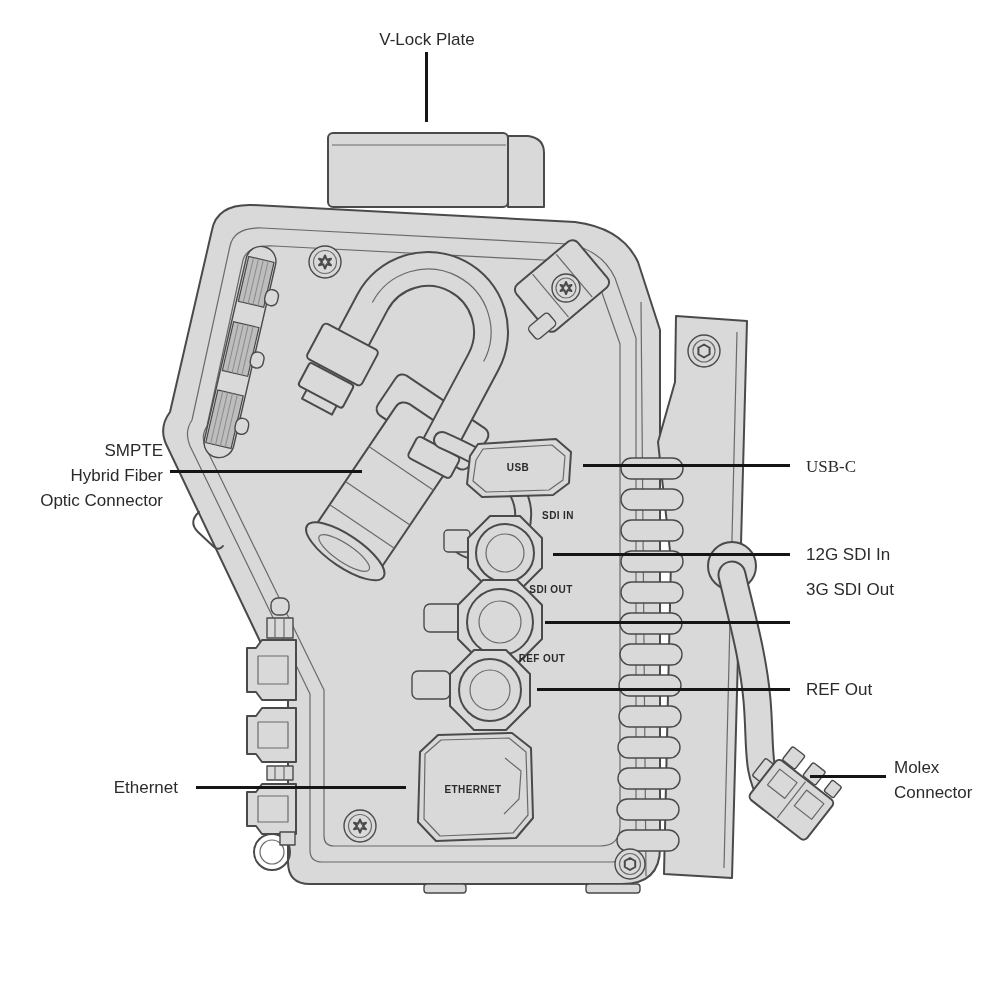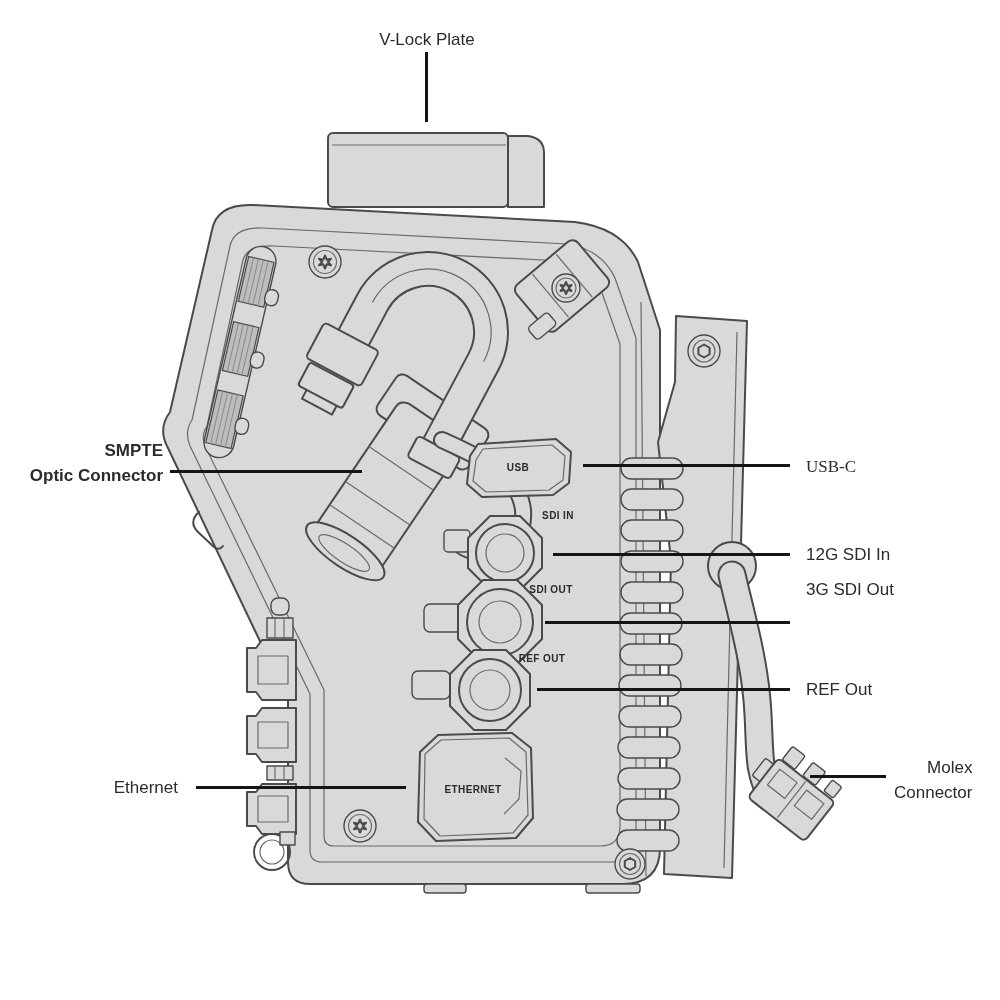--- a/index.html
+++ b/index.html
@@ -234,22 +234,23 @@
   <div class="leader h" style="left:553px;top:553px;width:237px;"></div>
   <div class="leader h" style="left:545px;top:621px;width:245px;"></div>
   <div class="leader h" style="left:537px;top:688px;width:253px;"></div>
   <div class="leader h" style="left:196px;top:786px;width:210px;"></div>
   <div class="leader h" style="left:810px;top:775px;width:76px;"></div>
 
   <div class="callout" style="left:327px;top:30px;width:200px;text-align:center;">
     <span>V-Lock Plate</span>
   </div>
 
-  <div class="callout multi" style="left:0px;top:438px;width:163px;text-align:right;font-weight:bold;">
+  <div class="callout multi" style="left:0px;top:438px;width:163px;text-align:right;">
     <span>SMPTE</span>
+    <span>Hybrid Fiber</span>
     <span>Optic Connector</span>
   </div>
 
   <div class="callout" style="left:806px;top:457px;font-family:Liberation Serif, serif;">
     <span>USB-C</span>
   </div>
 
   <div class="callout" style="left:806px;top:545px;text-align:center;">
     <span>12G SDI In</span>
   </div>
@@ -259,18 +260,18 @@
   </div>
 
   <div class="callout" style="left:806px;top:680px;">
     <span>REF Out</span>
   </div>
 
   <div class="callout" style="left:28px;top:778px;width:150px;text-align:right;">
     <span>Ethernet</span>
   </div>
 
-  <div class="callout multi" style="left:894px;top:755px;text-align:right;">
+  <div class="callout multi" style="left:894px;top:755px;">
     <span>Molex</span>
     <span>Connector</span>
   </div>
 
 </div>
 
 </body></html>

